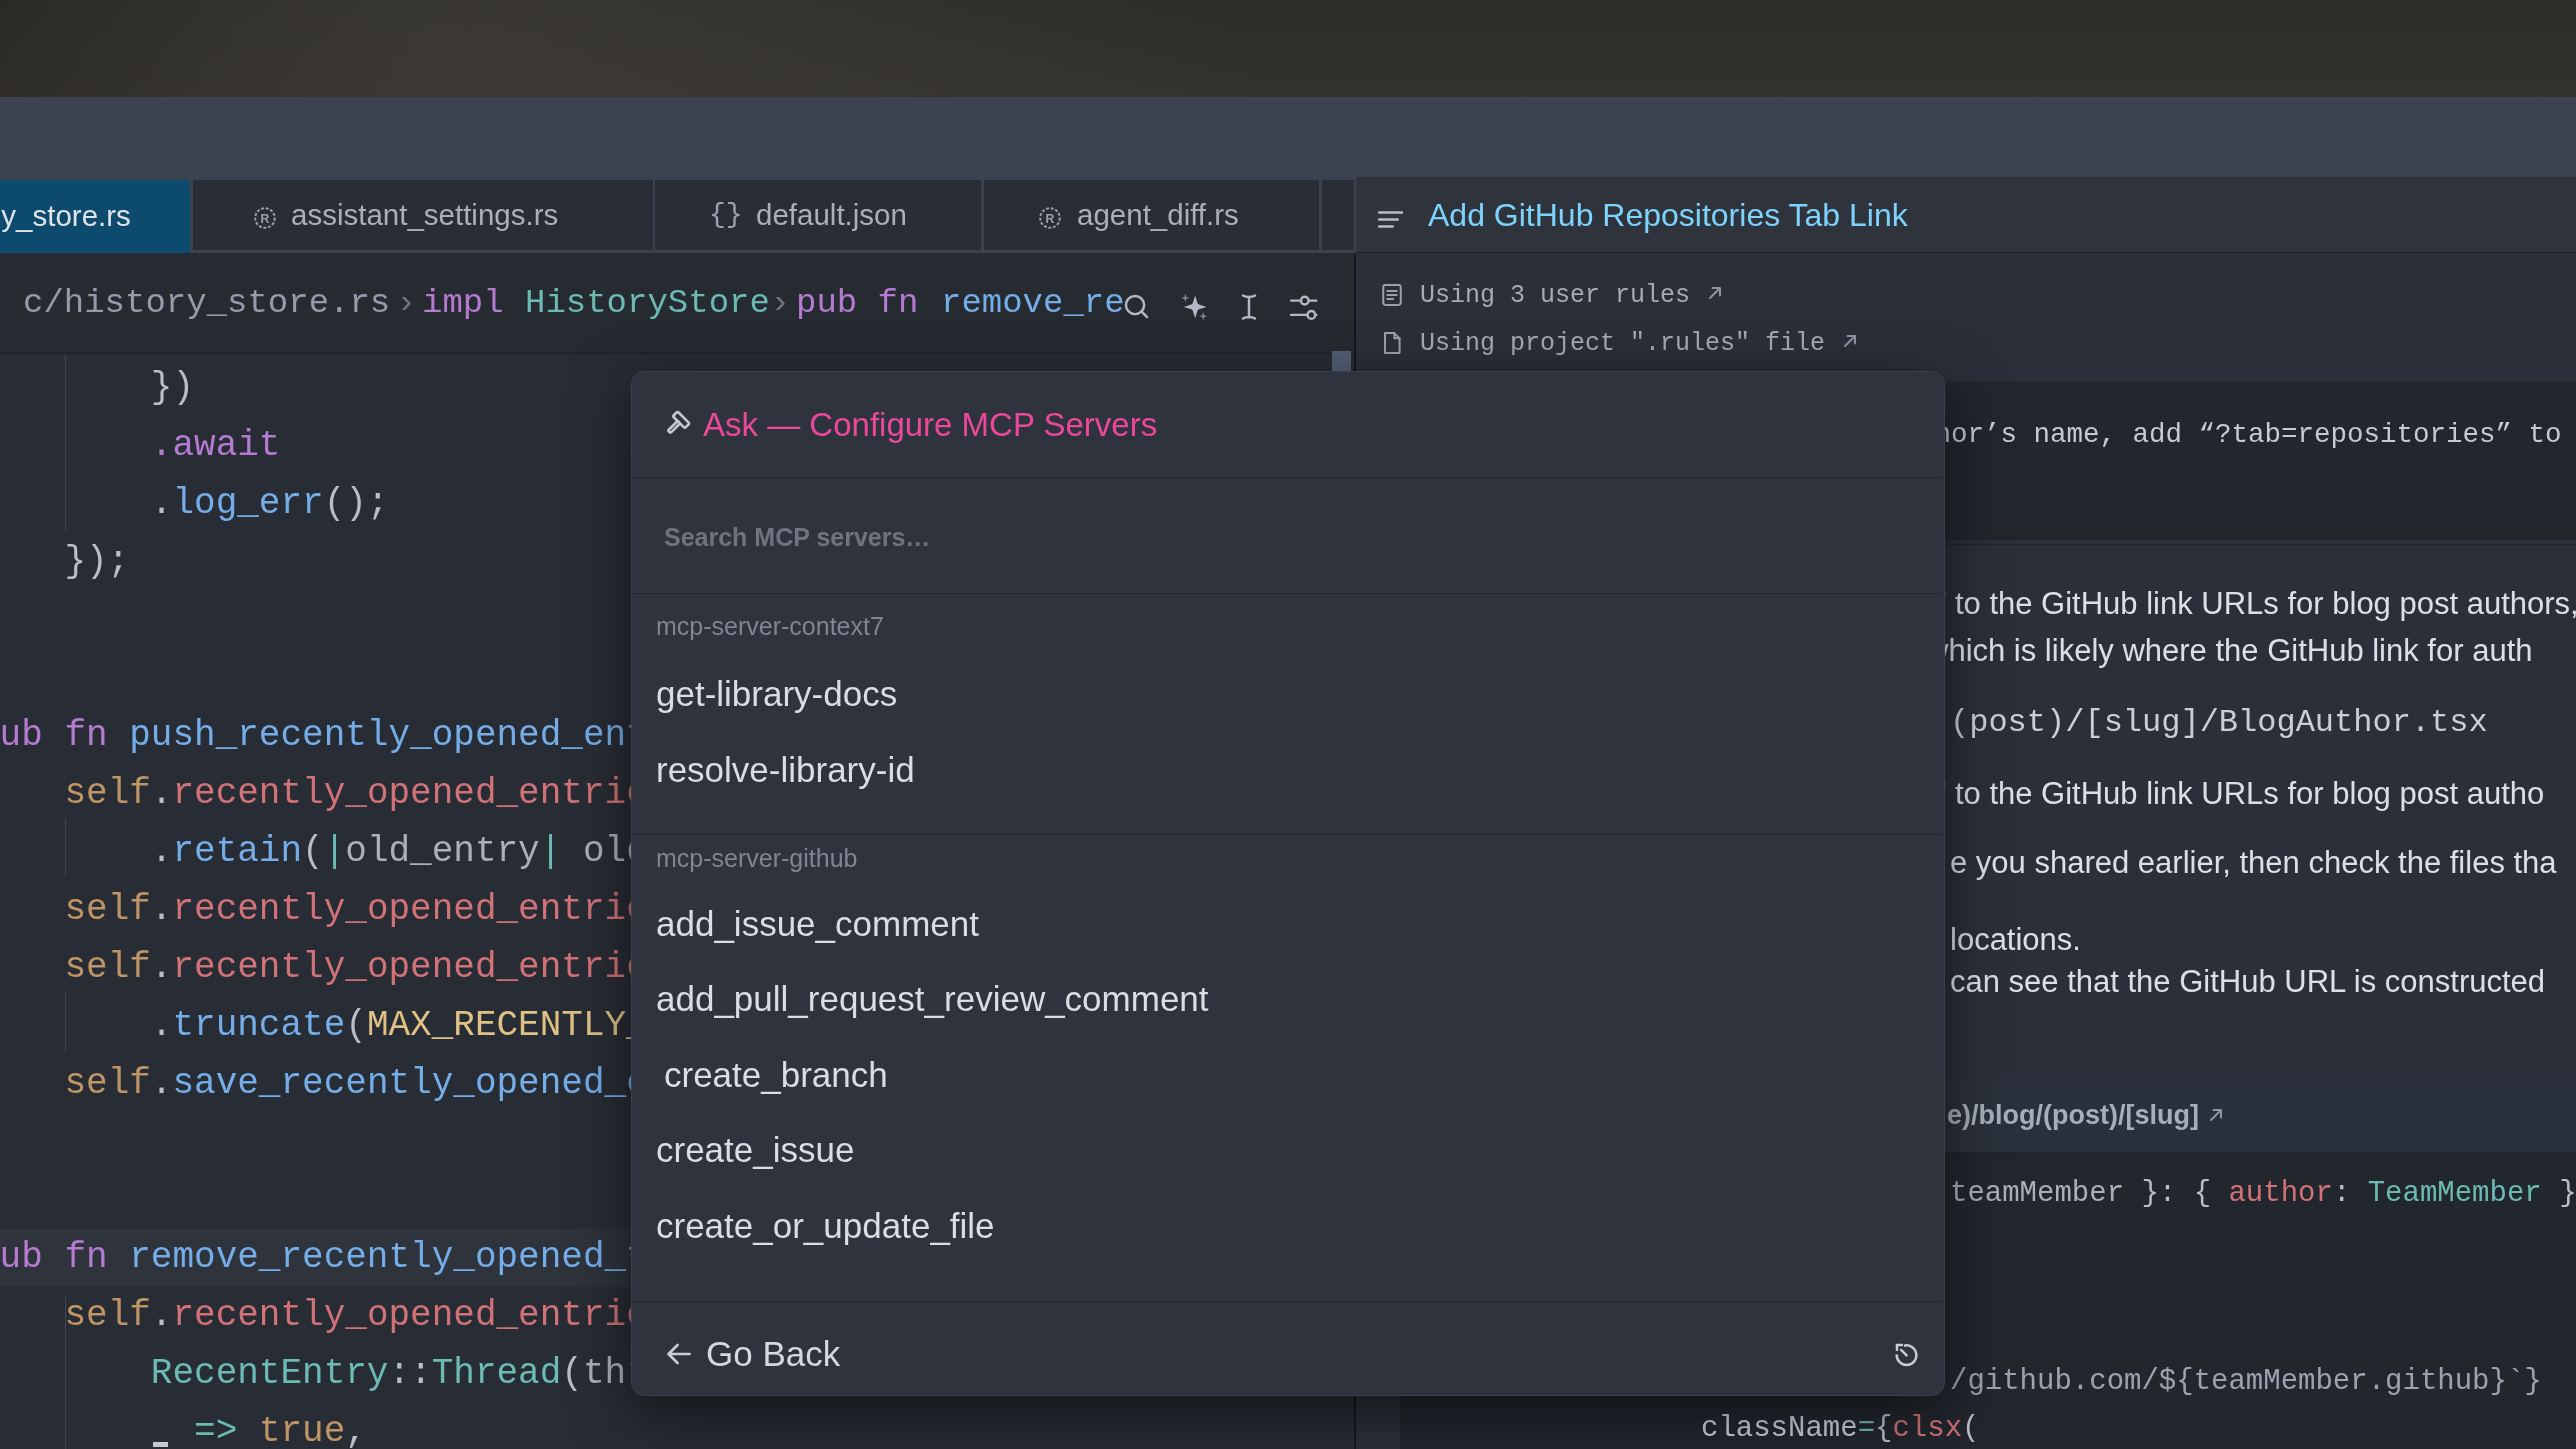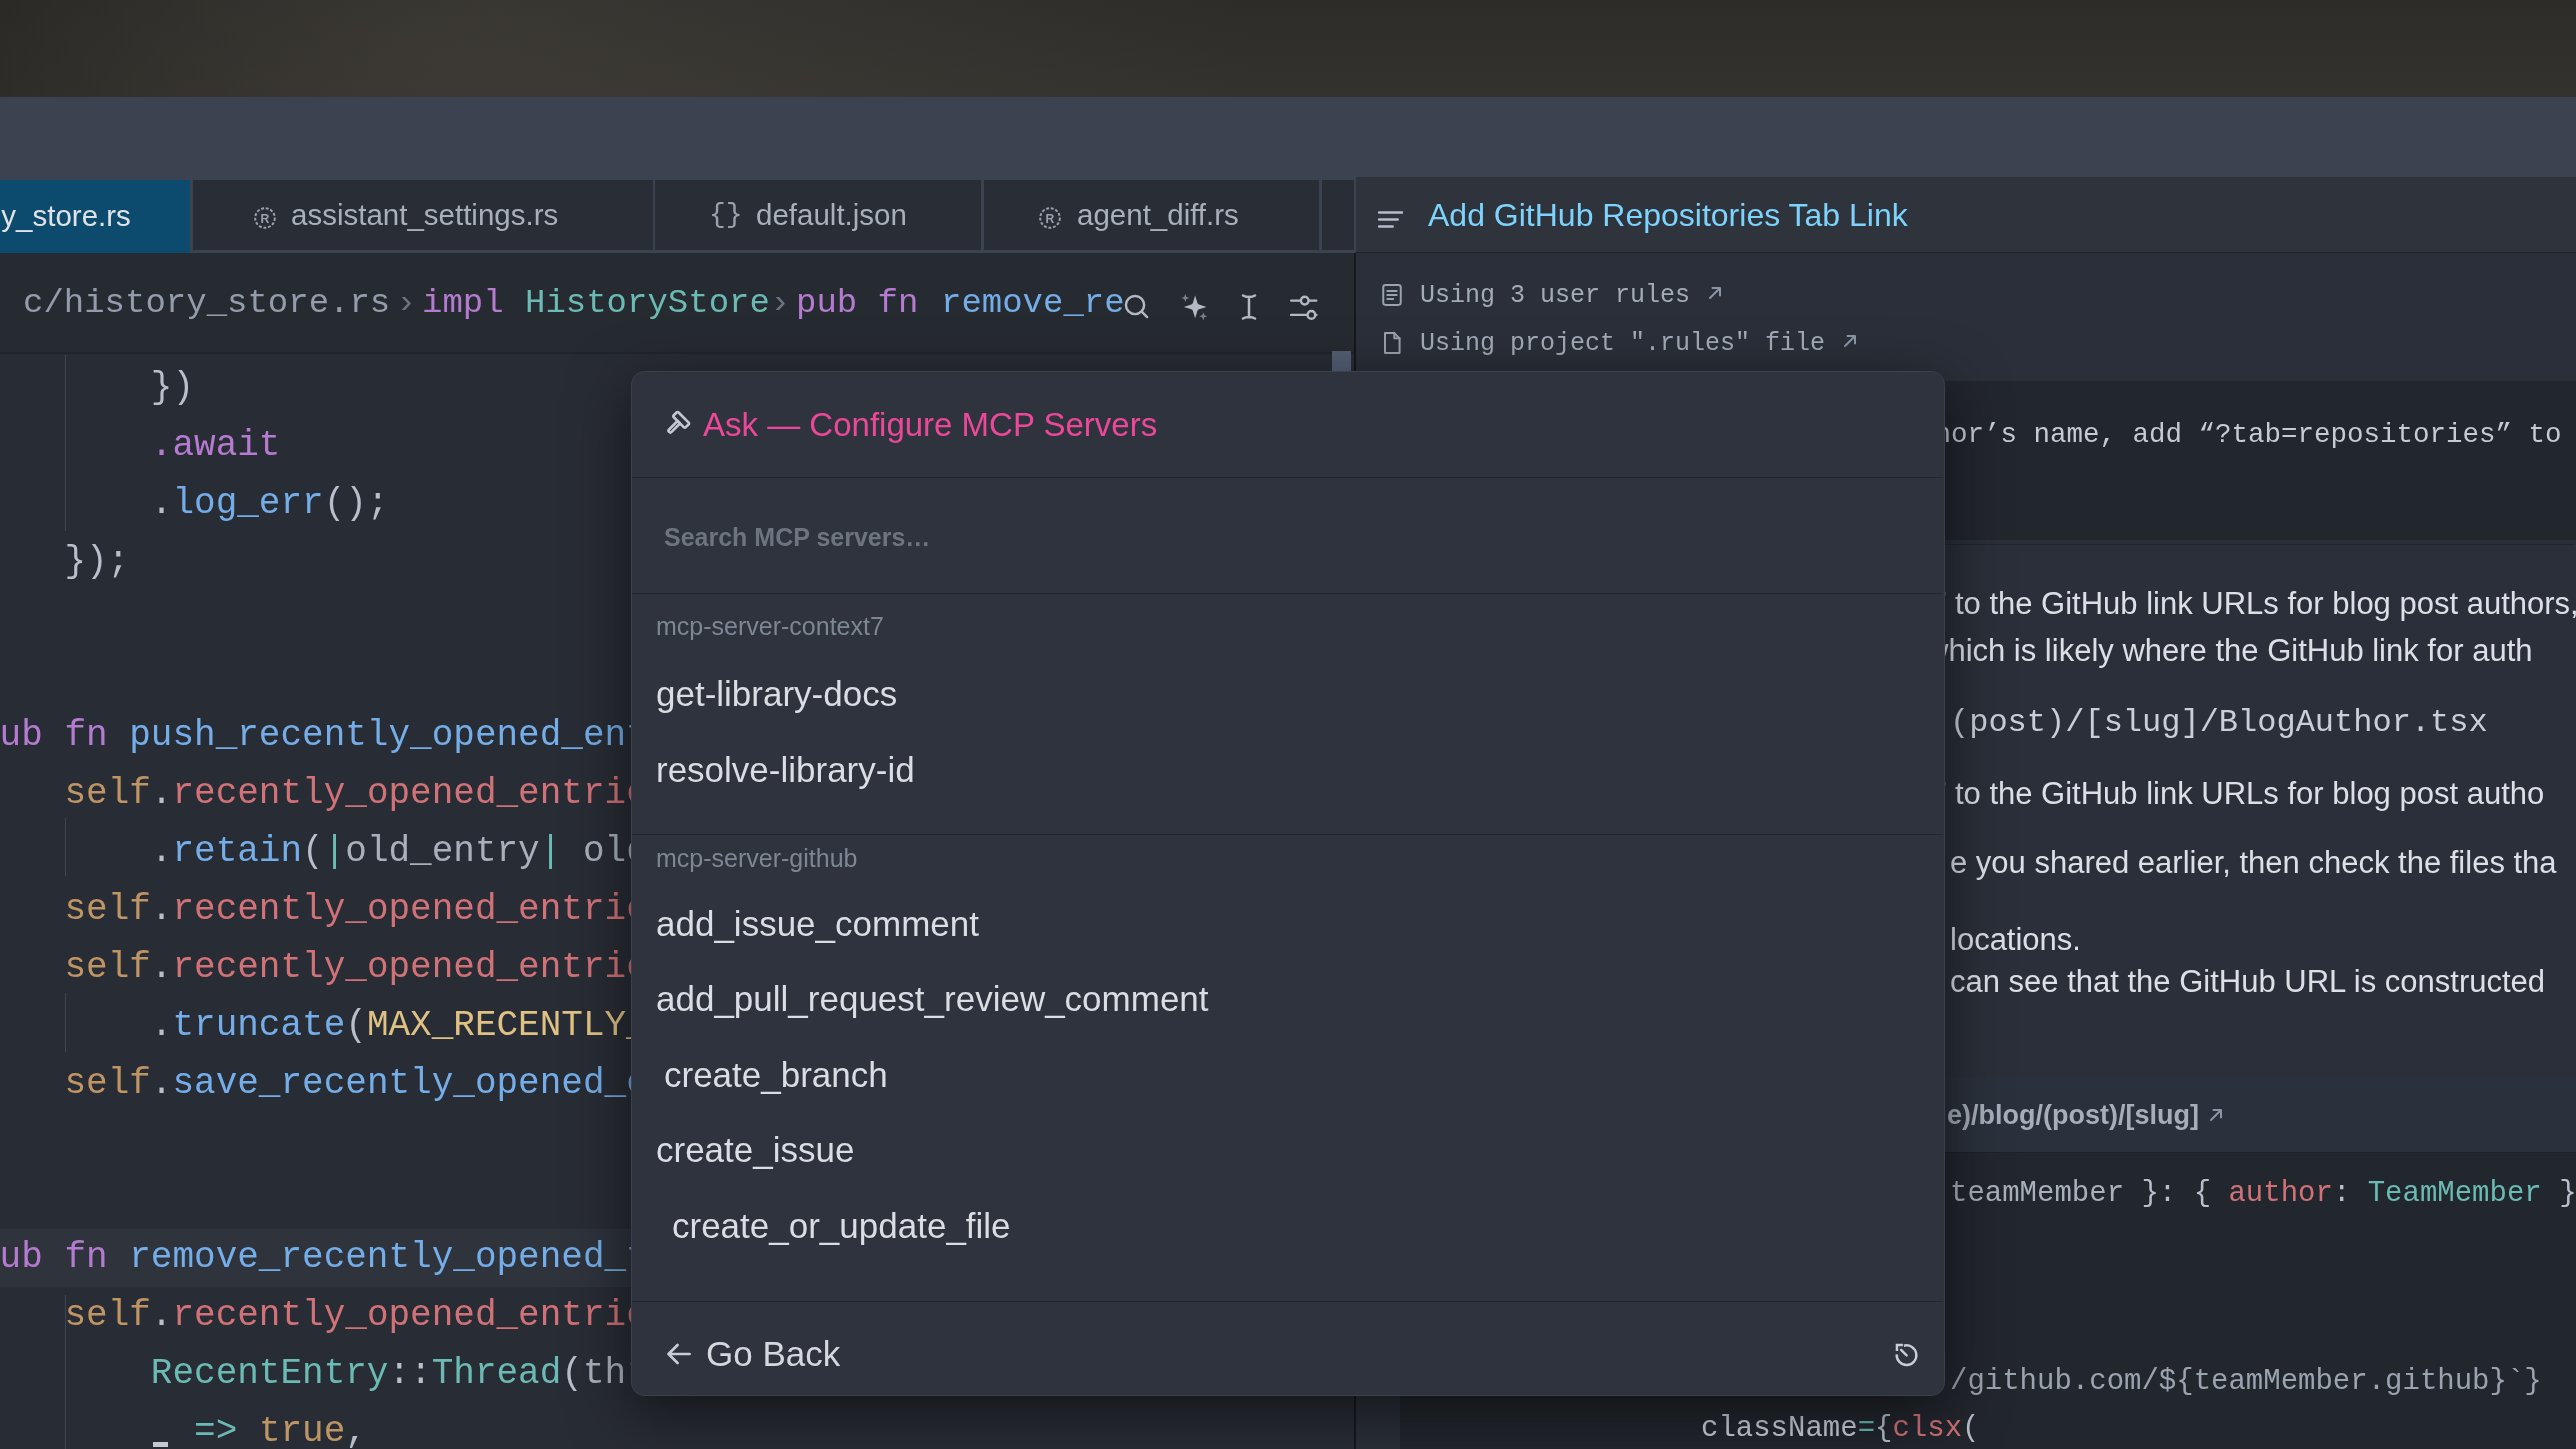--- a/index.html
+++ b/index.html
@@ -119,21 +119,21 @@
   <div class="abs" style="left:0;top:221px;width:1311px;height:1.3px;background:#22262e;"></div>
   <div class="abs" style="left:24px;top:236px;height:36px;line-height:36px;font-size:25px;color:#7e8693;">mcp-server-context7</div>
   <div class="abs" style="left:24px;top:302px;height:39px;line-height:39px;font-size:35px;color:#dadde3;">get-library-docs</div>
   <div class="abs" style="left:24px;top:378px;height:39px;line-height:39px;font-size:35px;color:#dadde3;">resolve-library-id</div>
   <div class="abs" style="left:0;top:462px;width:1311px;height:1.3px;background:#22262e;"></div>
   <div class="abs" style="left:24px;top:468px;height:36px;line-height:36px;font-size:25px;color:#7e8693;">mcp-server-github</div>
   <div class="abs" style="left:24px;top:532px;height:39px;line-height:39px;font-size:35px;color:#dadde3;">add_issue_comment</div>
   <div class="abs" style="left:24px;top:607px;height:39px;line-height:39px;font-size:35px;color:#dadde3;">add_pull_request_review_comment</div>
   <div class="abs" style="left:32px;top:683px;height:39px;line-height:39px;font-size:35px;color:#dadde3;">create_branch</div>
   <div class="abs" style="left:24px;top:758px;height:39px;line-height:39px;font-size:35px;color:#dadde3;">create_issue</div>
-  <div class="abs" style="left:40px;top:834px;height:39px;line-height:39px;font-size:35px;color:#dadde3;">create_or_update_file</div>
+  <div class="abs" style="left:24px;top:834px;height:39px;line-height:39px;font-size:35px;color:#dadde3;">create_or_update_file</div>
   <div class="abs" style="left:0;top:929px;width:1311px;height:1.3px;background:#22262e;"></div>
   <svg class="abs" style="left:29.5px;top:965px;" width="34" height="34" viewBox="0 0 24 24" fill="none" stroke="#c8ccd4" stroke-width="1.9" stroke-linecap="round" stroke-linejoin="round">
       <path d="M19.5 12H5M11 5.6L4.6 12l6.4 6.4"></path>
     </svg>
   <div class="abs" style="left:74px;top:962px;height:39px;line-height:39px;font-size:35px;color:#d5d8de;">Go Back</div>
   <svg class="abs" style="left:1259px;top:967px;" width="31" height="31" viewBox="0 0 24 24" fill="none" stroke="#c8ccd4" stroke-width="1.9" stroke-linejoin="miter">
       <path d="M10.0 5.2A7.6 7.6 0 1 1 4.45 11.9" stroke-linecap="butt"></path>
       <path d="M4.6 9.2V4.6h4.6" stroke-linecap="butt"></path>
       <path d="M12.1 12.7L7.8 8.4" stroke-linecap="round"></path>
     </svg>

